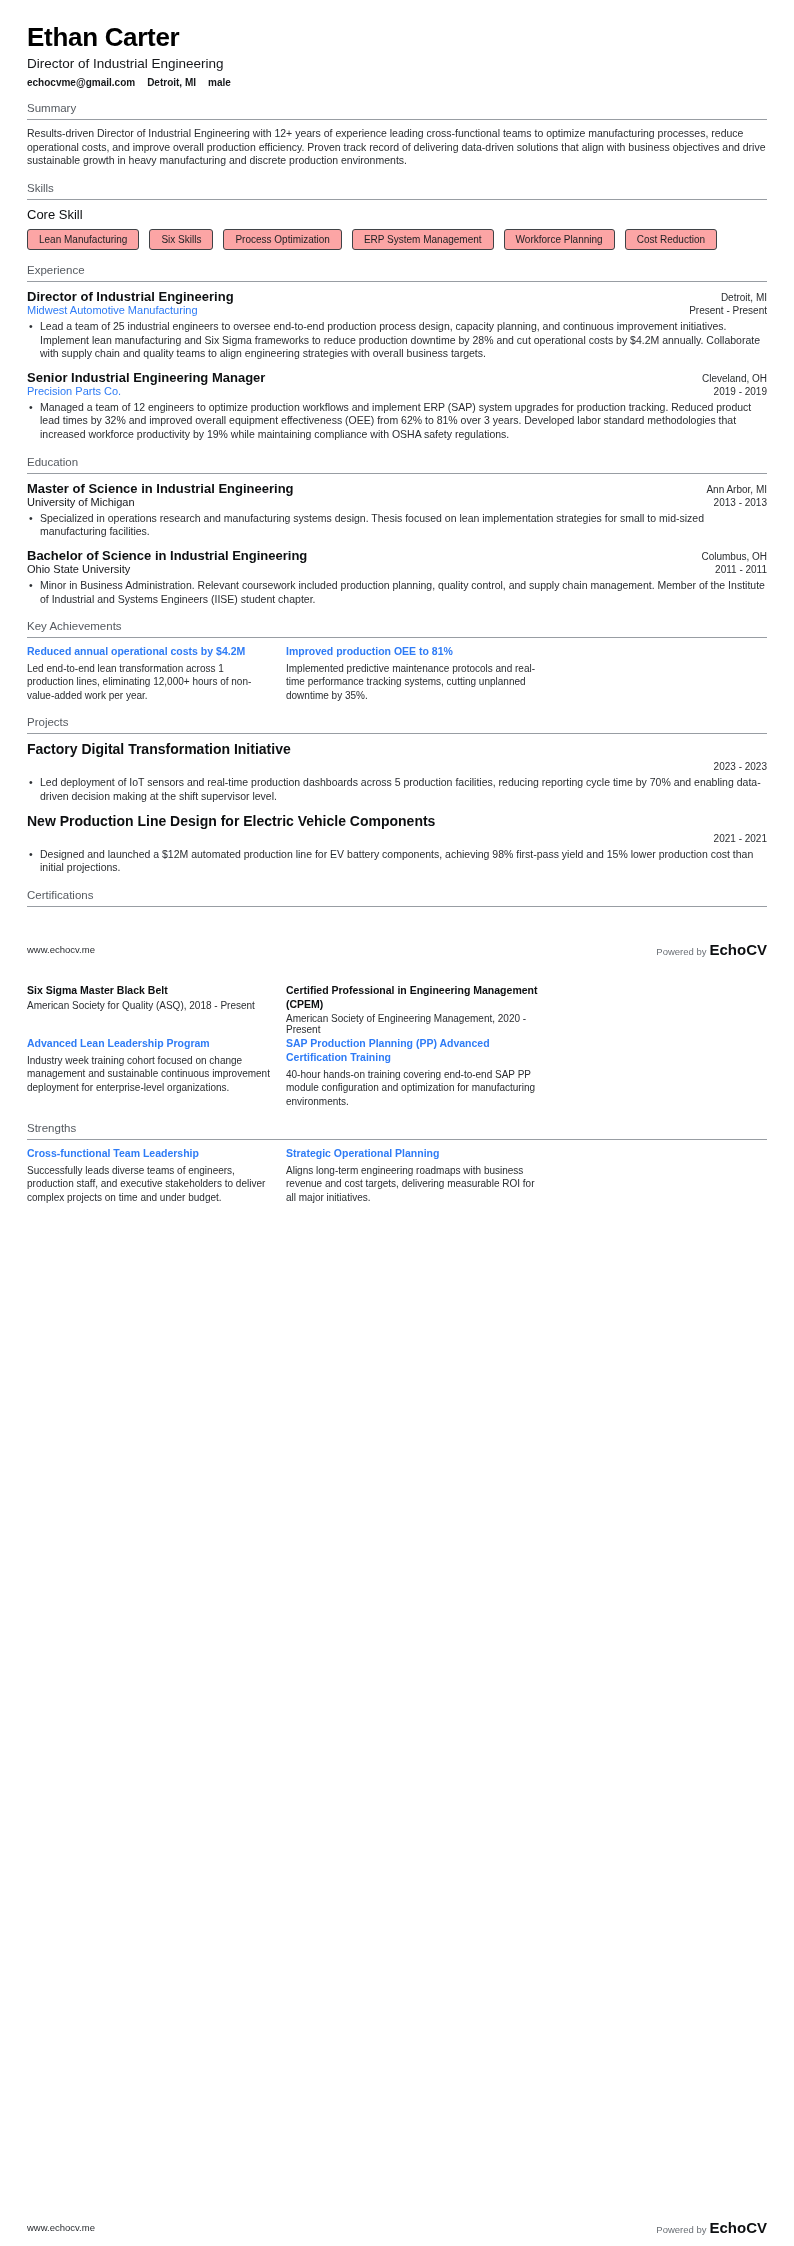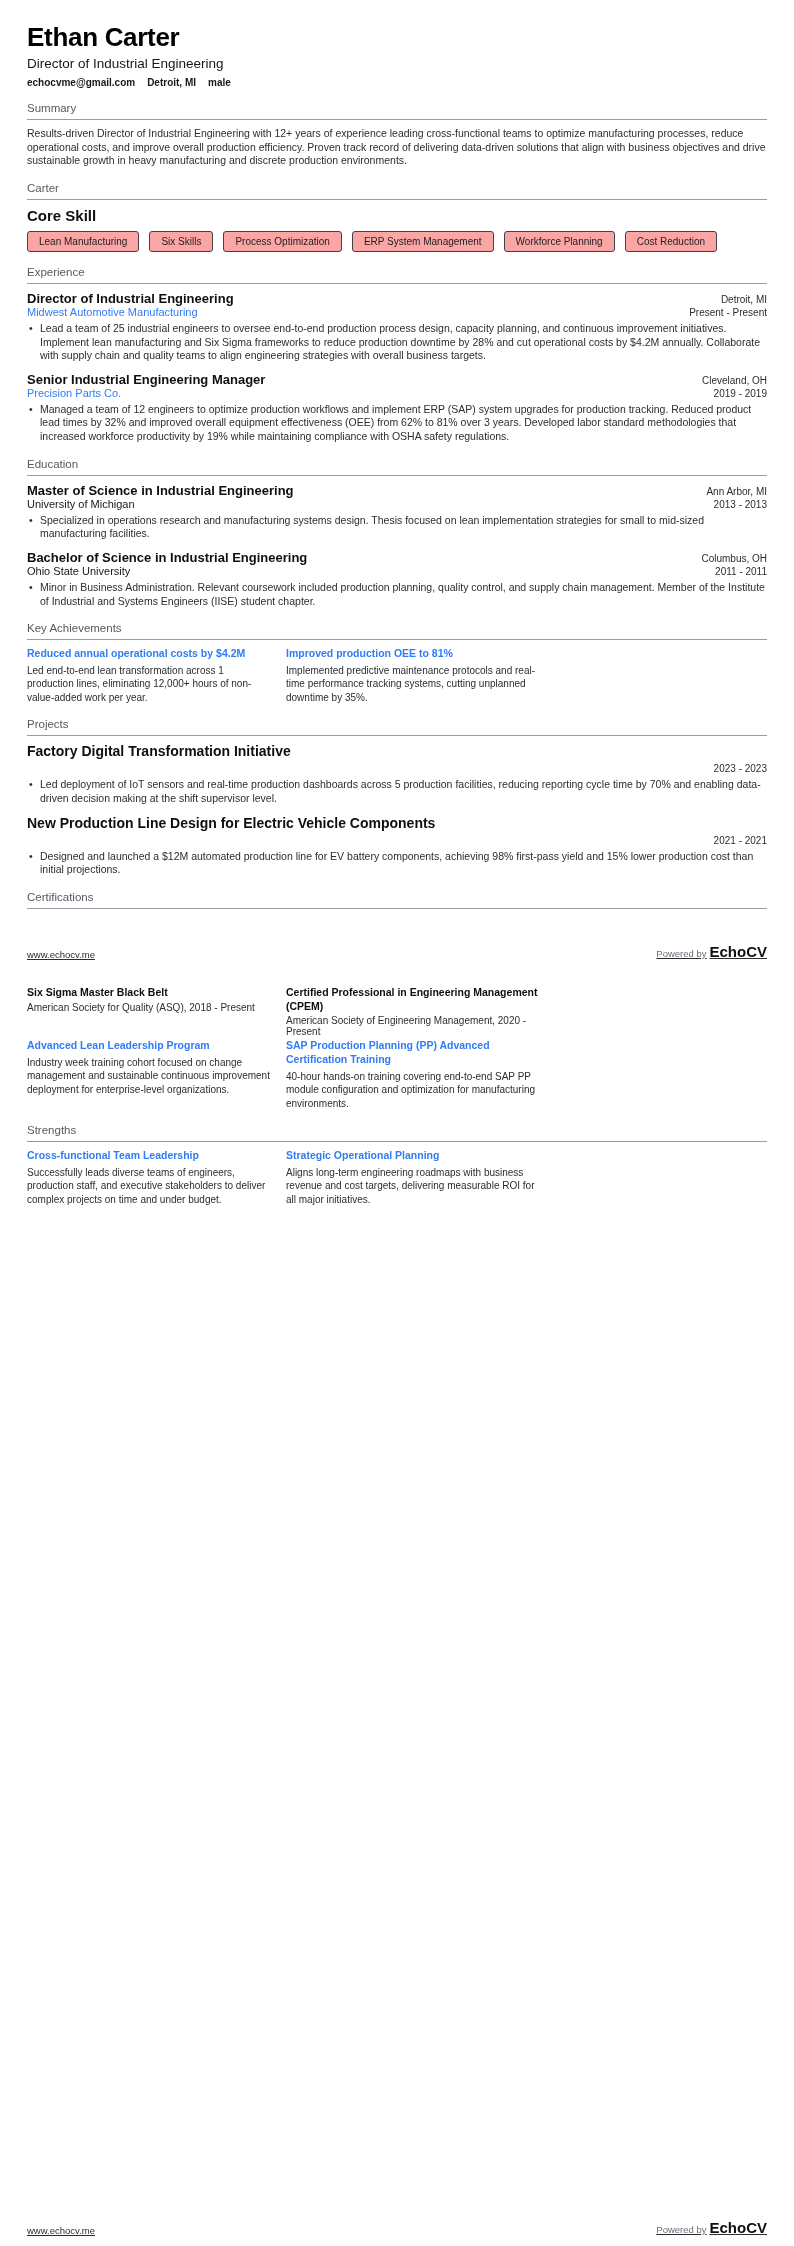--- a/index.html
+++ b/index.html
@@ -10,21 +10,21 @@
 
   .name { font-size:26px; font-weight:700; color:#000; letter-spacing:-0.3px; }
   .headline { font-size:13.5px; color:#16181b; margin-top:3px; }
   .contact { display:flex; gap:12px; margin-top:6px; font-size:10px; font-weight:700; color:#16181b; }
 
   .sec { font-size:11.5px; font-weight:400; color:#555a60; margin:14px 0 7px 0; padding-bottom:5px;
          border-bottom:1px solid #989da3; }
 
   .body { font-size:10.5px; line-height:1.3; color:#2a2d31; }
 
-  .group-label { font-size:15px; font-weight:700; color:#0d0f11; margin:6px 0 7px 0; }
+  .group-label { font-size:13px; font-weight:400; color:#0d0f11; margin:6px 0 7px 0; }
   .tags { display:flex; flex-wrap:wrap; gap:9px 10px; }
   .tag { border:1px solid #3f4347; border-radius:3px; padding:4px 11px; font-size:10px; color:#1c1f22; background:#fca5a5; }
 
   .item { margin-bottom:9px; }
   .row { display:flex; justify-content:space-between; align-items:baseline; }
   .item-title { font-size:13px; font-weight:700; color:#0d0f11; }
   .edu-school { font-size:11px; font-weight:500; color:#16181b; }
   .meta { font-size:10px; color:#2a2d31; white-space:nowrap; margin-left:12px; }
   .company { font-size:11px; font-weight:500; color:#2f7cf6; text-decoration:none; cursor:pointer; }
 
@@ -33,21 +33,21 @@
 
   .grid2 { display:grid; grid-template-columns:243px 260px; column-gap:16px; row-gap:10px; }
   .mini-title { font-size:10.5px; font-weight:700; color:#2f7cf6; line-height:1.3; }
   .mini-text { font-size:10px; line-height:1.35; color:#2a2d31; margin-top:3px; }
   .cert-title { font-size:10.5px; font-weight:700; color:#0d0f11; line-height:1.3; }
   .cert-issuer { font-size:10px; color:#2a2d31; margin-top:2px; }
 
   .proj-title { font-size:14px; font-weight:700; color:#0d0f11; margin-top:2px; }
   .proj-dates { text-align:right; font-size:10px; color:#2a2d31; margin-top:4px; }
 
-  .footer-row { display:flex; justify-content:space-between; align-items:flex-end; font-size:9.5px; color:#2a2d31;text-decoration:underline; }
+  .footer-row { display:flex; justify-content:space-between; align-items:center; font-size:9.5px; color:#2a2d31; }
   .footer-row .site { color:#2a2d31; text-decoration:none; cursor:pointer; }
   .powered { color:#6a6f75; margin-right:3px; }
   .brand { font-weight:700; color:#0d0f11; font-size:15px; }
   .footer-page1 { margin:34px 0 26px 0; }
   .footer-bottom { position:absolute; left:27px; right:27px; bottom:10px; }
   section { margin-bottom:2px; }
 </style>
 </head>
 <body>
 
@@ -63,21 +63,21 @@
         <span>male</span>
       </div>
     </header>
 
     <section>
       <h2 class="sec">Summary</h2>
       <p class="body">Results-driven Director of Industrial Engineering with 12+ years of experience leading cross-functional teams to optimize manufacturing processes, reduce operational costs, and improve overall production efficiency. Proven track record of delivering data-driven solutions that align with business objectives and drive sustainable growth in heavy manufacturing and discrete production environments.</p>
     </section>
 
     <section>
-      <h2 class="sec">Carter</h2>
+      <h2 class="sec">Skills</h2>
       <div class="group-label">Core Skill</div>
       <div class="tags">
         <span class="tag">Lean Manufacturing</span>
         <span class="tag">Six Skills</span>
         <span class="tag">Process Optimization</span>
         <span class="tag">ERP System Management</span>
         <span class="tag">Workforce Planning</span>
         <span class="tag">Cost Reduction</span>
       </div>
     </section>

